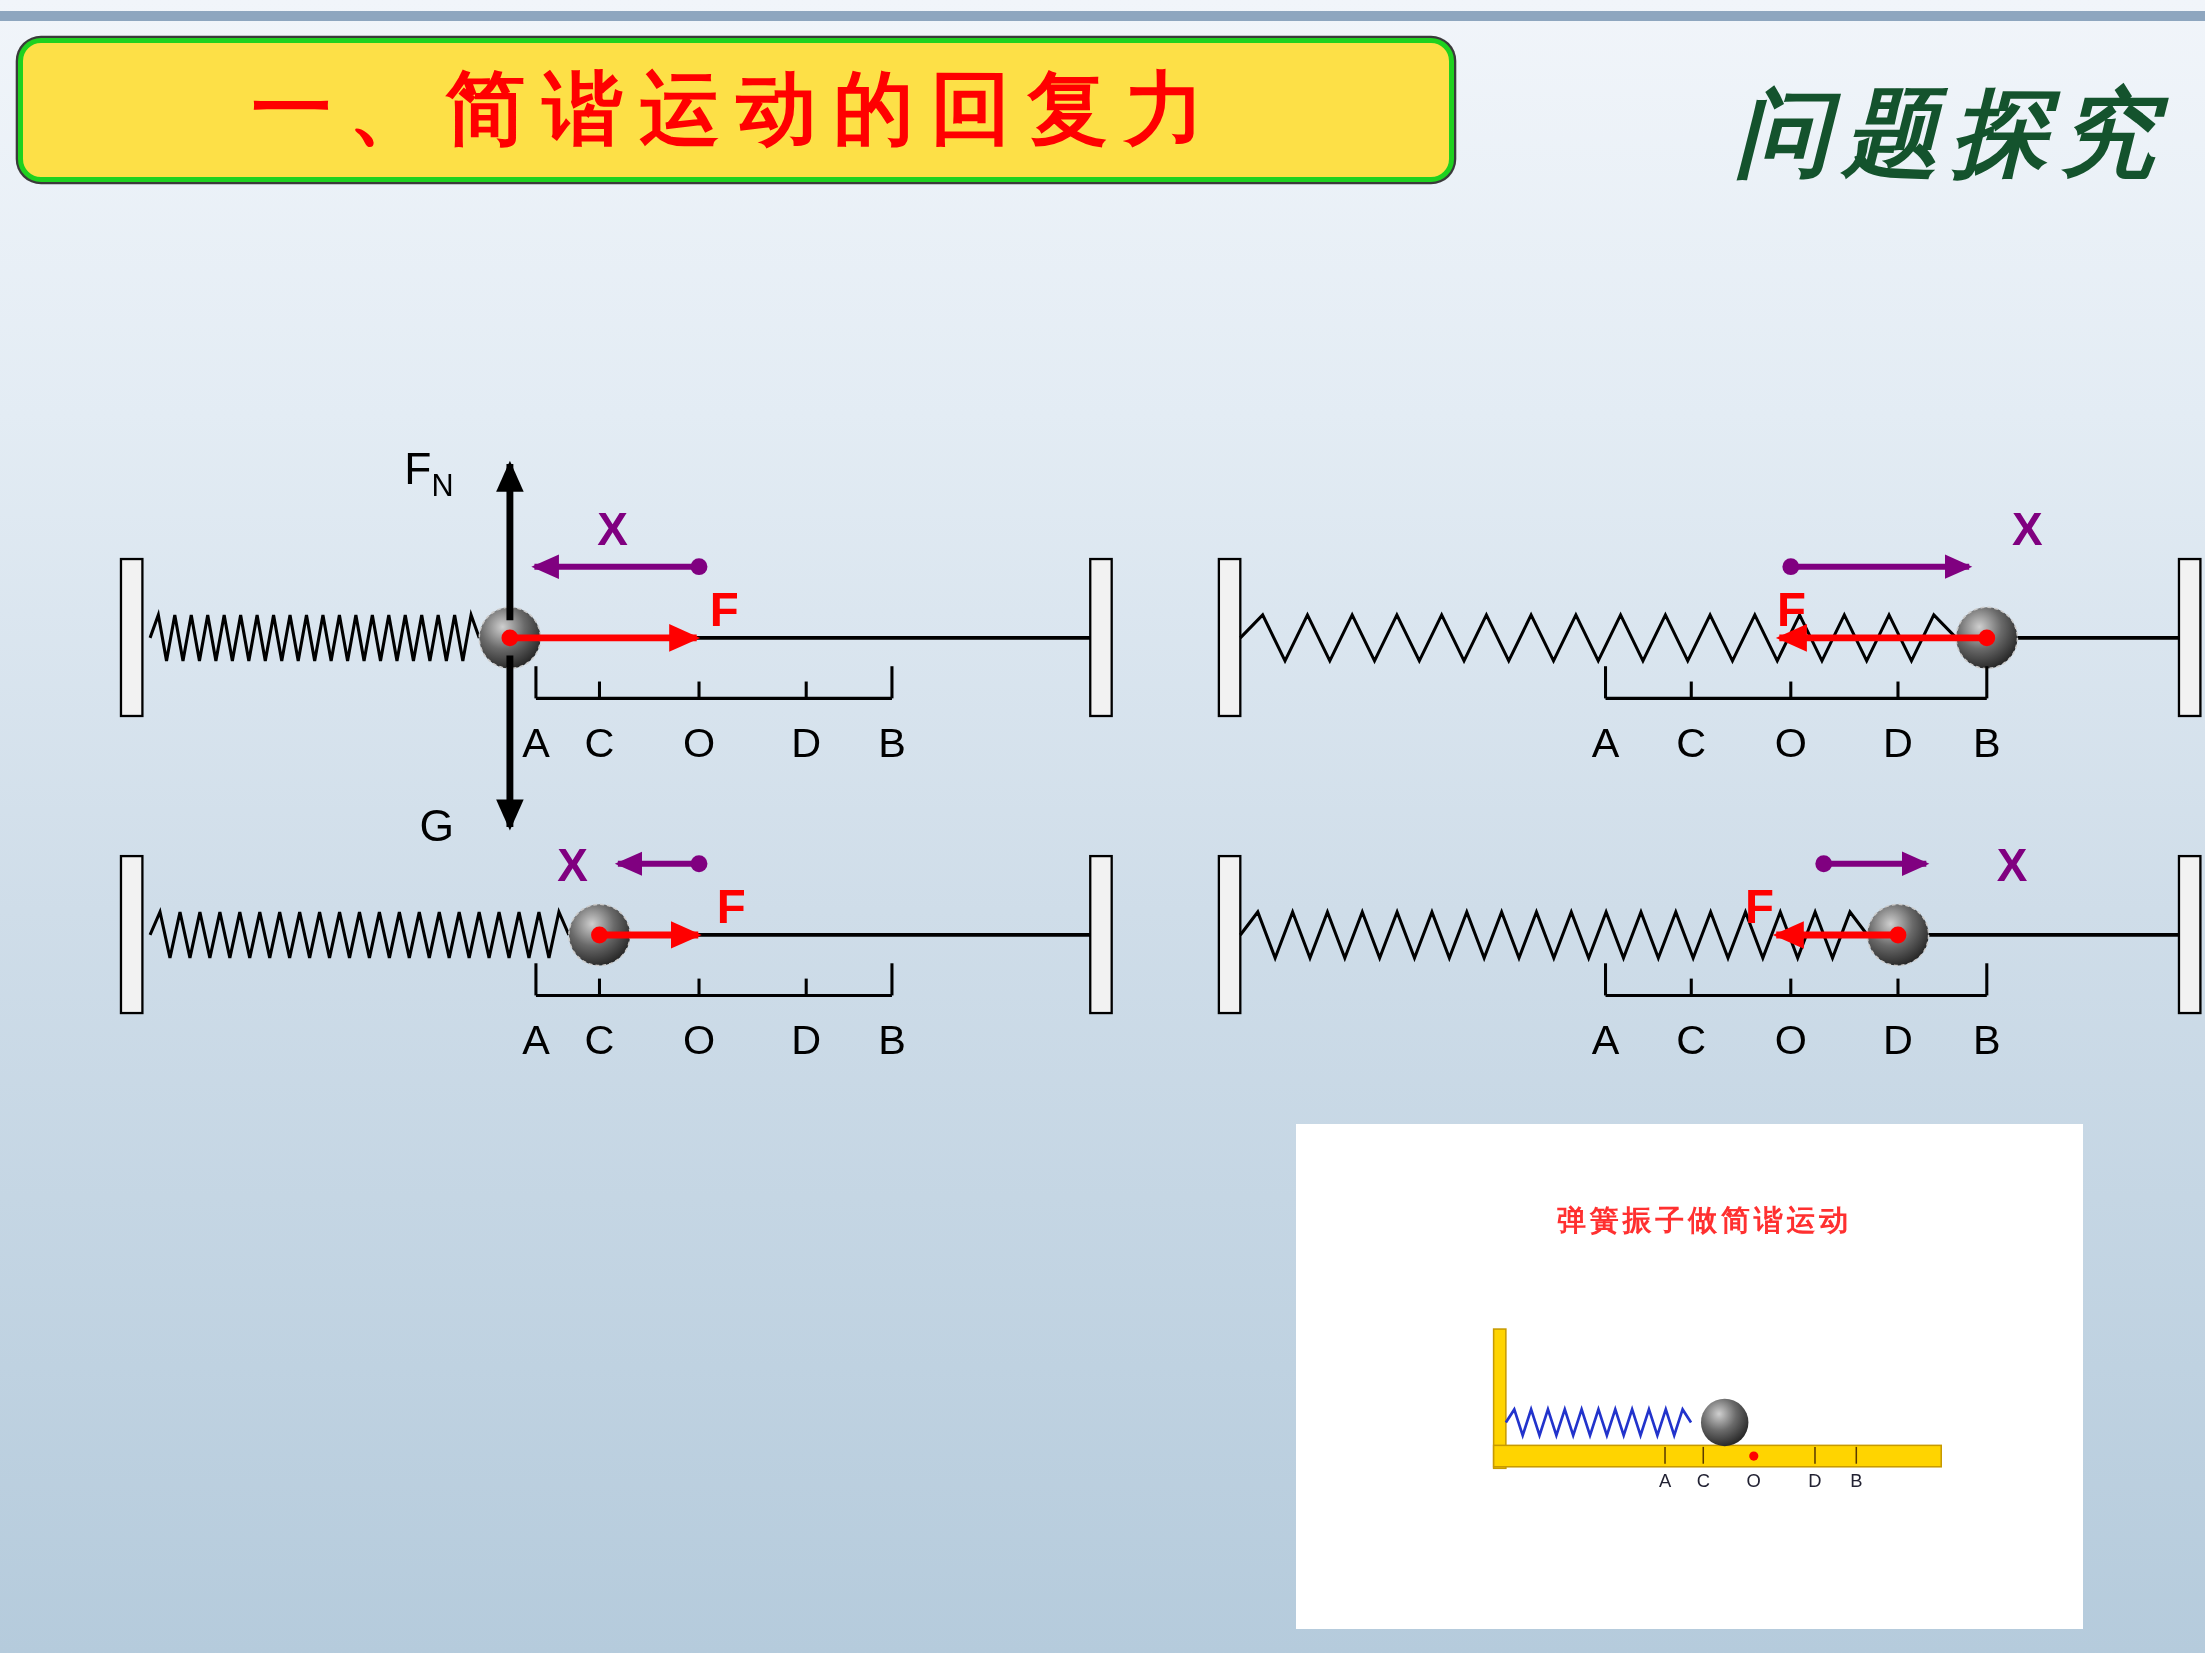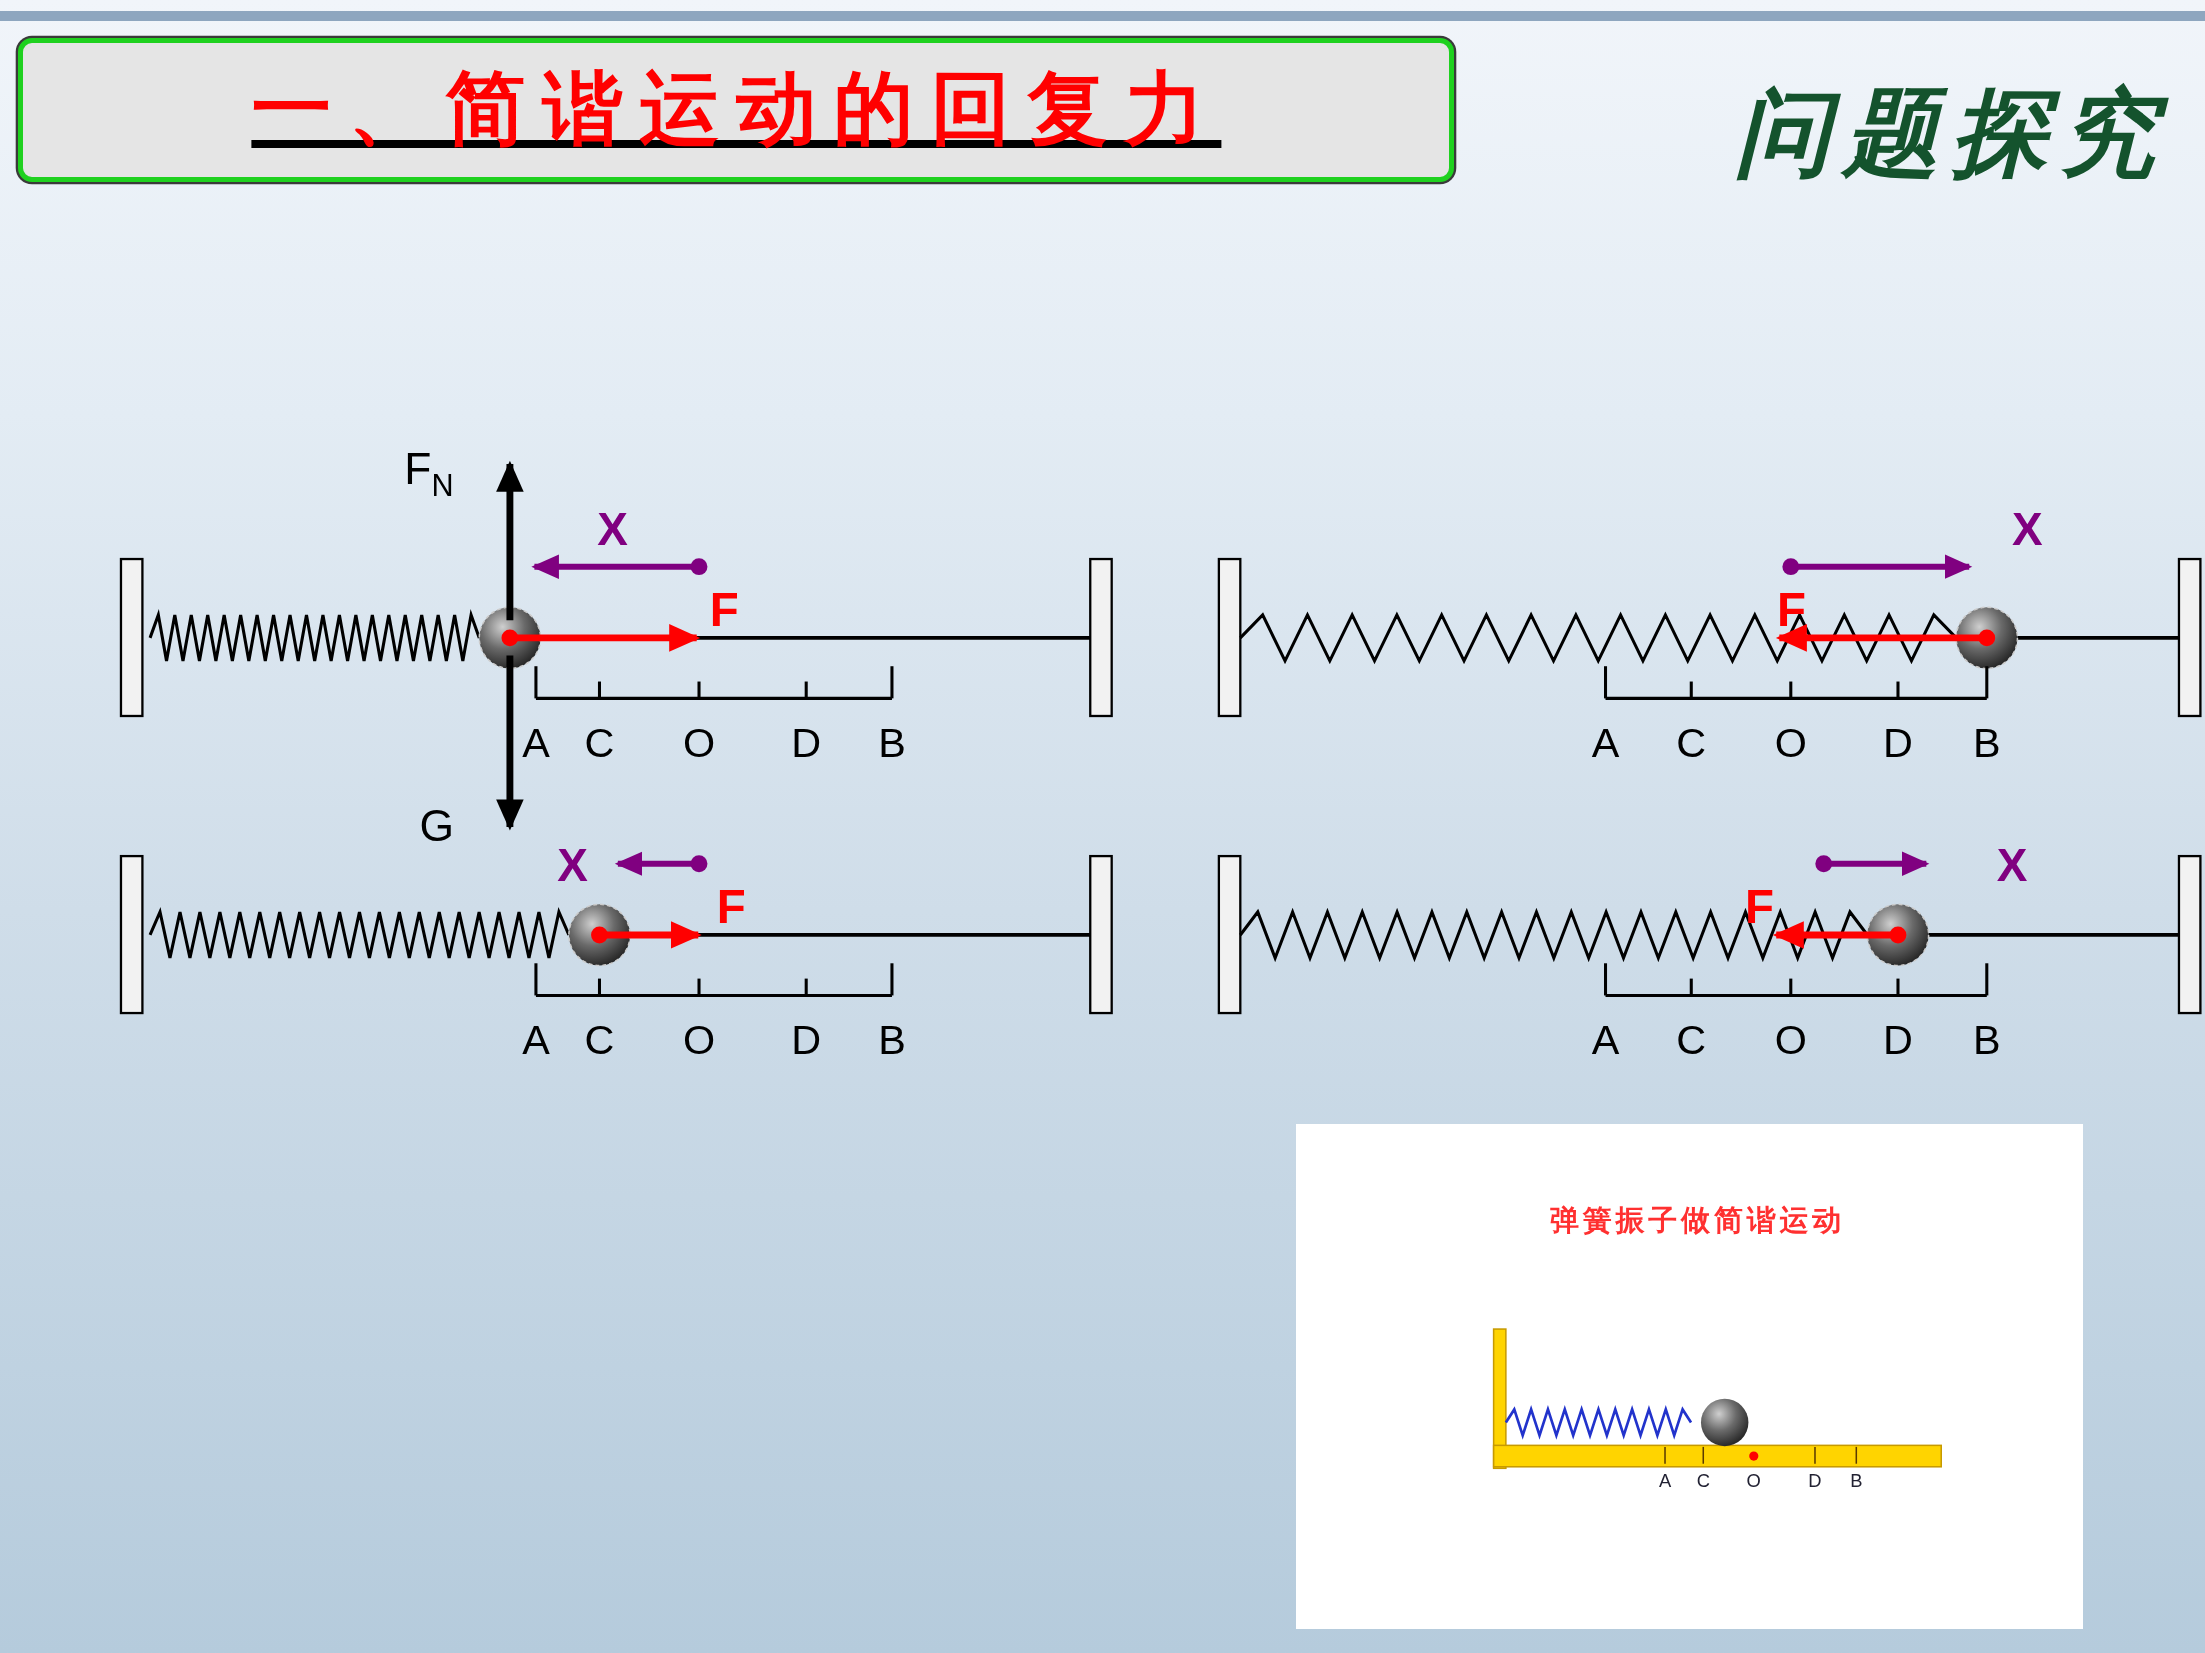--- a/index.html
+++ b/index.html
@@ -13,27 +13,26 @@
     background: linear-gradient(180deg, #f1f5fa 0%, #e3ecf4 25%, #cfdde9 55%, #b5cbdc 100%);
   }
   .top-strip {
     position: absolute; left: 0; top: 10.7px;
     width: 100%; height: 10px;
     background: #8ea6bf;
   }
   .title-banner {
     position: absolute; left: 18.4px; top: 38px;
     width: 1436px; height: 144px;
-    background: #e5e5e5;
+    background: #fde047;
     border: 5.4px solid #1fd11f;
-    border-radius: 14px;
+    border-radius: 23px;
     box-shadow: 0 0 0 2.3px #3a3a3a;
     display: flex; align-items: center; justify-content: center;
     box-sizing: border-box;
-    text-decoration: underline;
   }
   .title-text {
     color: #ff0000;
     font-size: 80px;
     font-weight: bold;
     letter-spacing: 17px;
     white-space: nowrap;
     font-family: "DejaVu Sans", sans-serif;
   }
   .corner-heading {
@@ -69,21 +68,21 @@
   .lbl-black { fill: #000; font-size: 58px; }
   .sub { font-size: 40px; }
   .ball-rim { stroke: #cccccc; stroke-width: 2; stroke-dasharray: 5 4; }
 
   .inset-panel {
     position: absolute; left: 1296px; top: 1124px;
     width: 787px; height: 505px;
     background: #ffffff;
   }
   .inset-caption {
-    position: absolute; top: 77px; left: 8px;
+    position: absolute; top: 77px; left: 15px;
     width: 100%; text-align: center;
     color: #ff3030;
     font-size: 29px; font-weight: bold;
     letter-spacing: 3.8px;
     font-family: "DejaVu Sans", sans-serif;
   }
   .inset-svg { position: absolute; left: 0; top: 0; width: 787px; height: 505px; }
   .track { fill: #ffd400; stroke: #c79a00; stroke-width: 2; }
   .inset-spring { fill: none; stroke: #2233cc; stroke-width: 3.5; }
   .inset-tick { stroke: #5a3a00; stroke-width: 2; }

